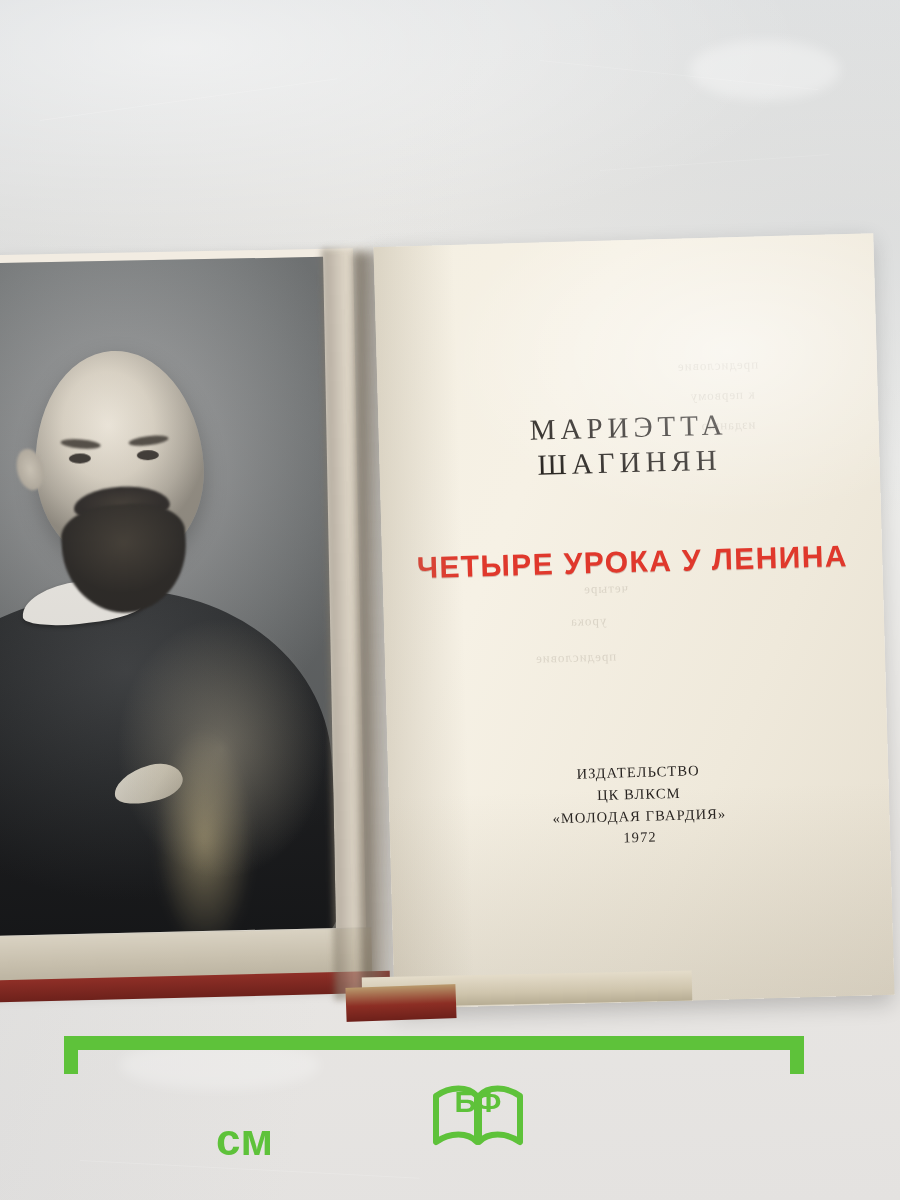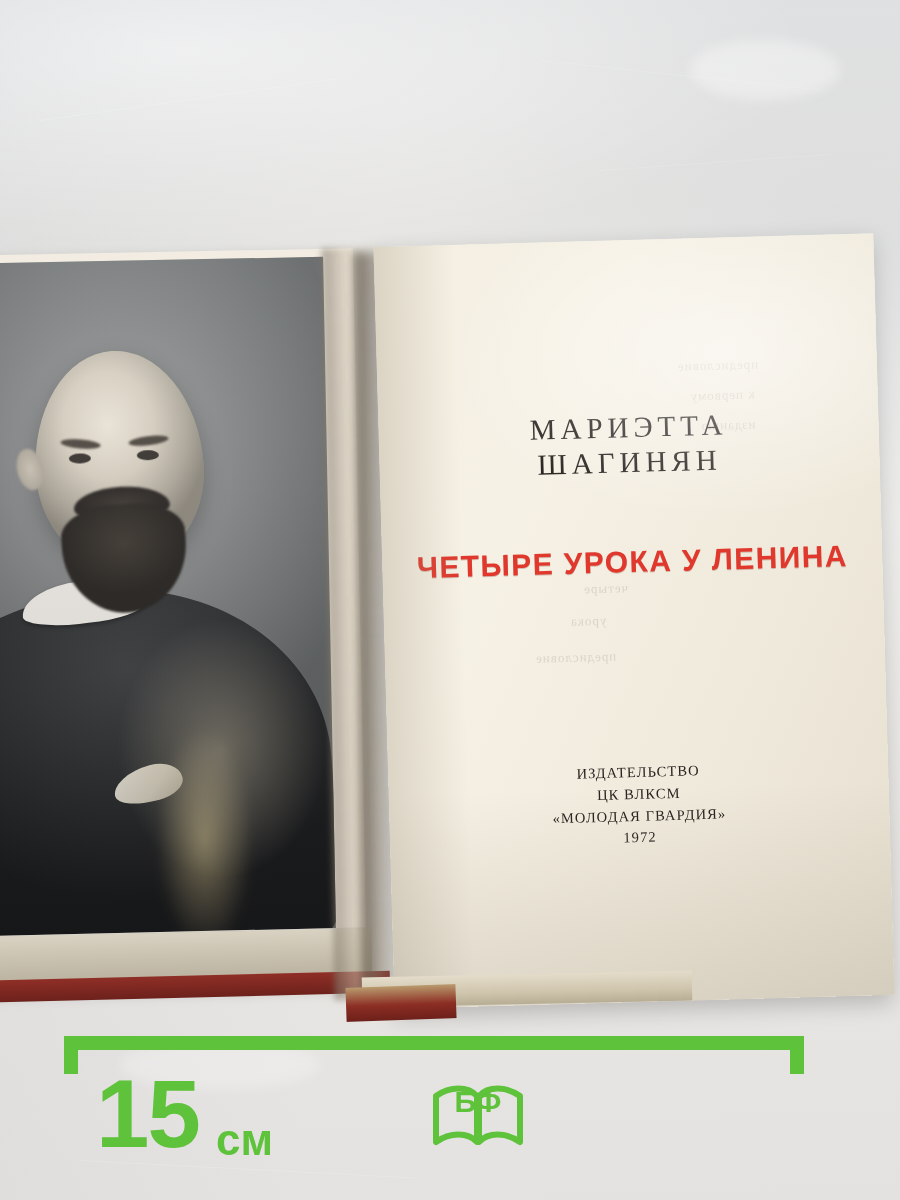--- a/index.html
+++ b/index.html
@@ -459,21 +459,20 @@
       </div>
     </div>
 
     <div class="block-edge"></div>
     <div class="block-edge2"></div>
   </div>
 
   <div class="ruler"></div>
   <div class="ruler-cap-l"></div>
   <div class="ruler-cap-r"></div>
-  <div class="scale-label">15</div>
   <div class="scale-unit">см</div>
 
   <div class="brand">
     <div class="brand-mark">
       <svg width="96" height="74" viewBox="0 0 96 74" aria-hidden="true">
         <path d="M6 20 C20 10, 38 10, 47 20 L47 66 C38 56, 20 56, 6 66 Z" fill="none" stroke="#5ec23a" stroke-width="6" stroke-linejoin="round"></path>
         <path d="M90 20 C76 10, 58 10, 49 20 L49 66 C58 56, 76 56, 90 66 Z" fill="none" stroke="#5ec23a" stroke-width="6" stroke-linejoin="round"></path>
         <text x="48" y="36" text-anchor="middle" font-family="Liberation Sans, sans-serif" font-size="30" font-weight="bold" fill="#5ec23a">БФ</text>
       </svg>
     </div>

